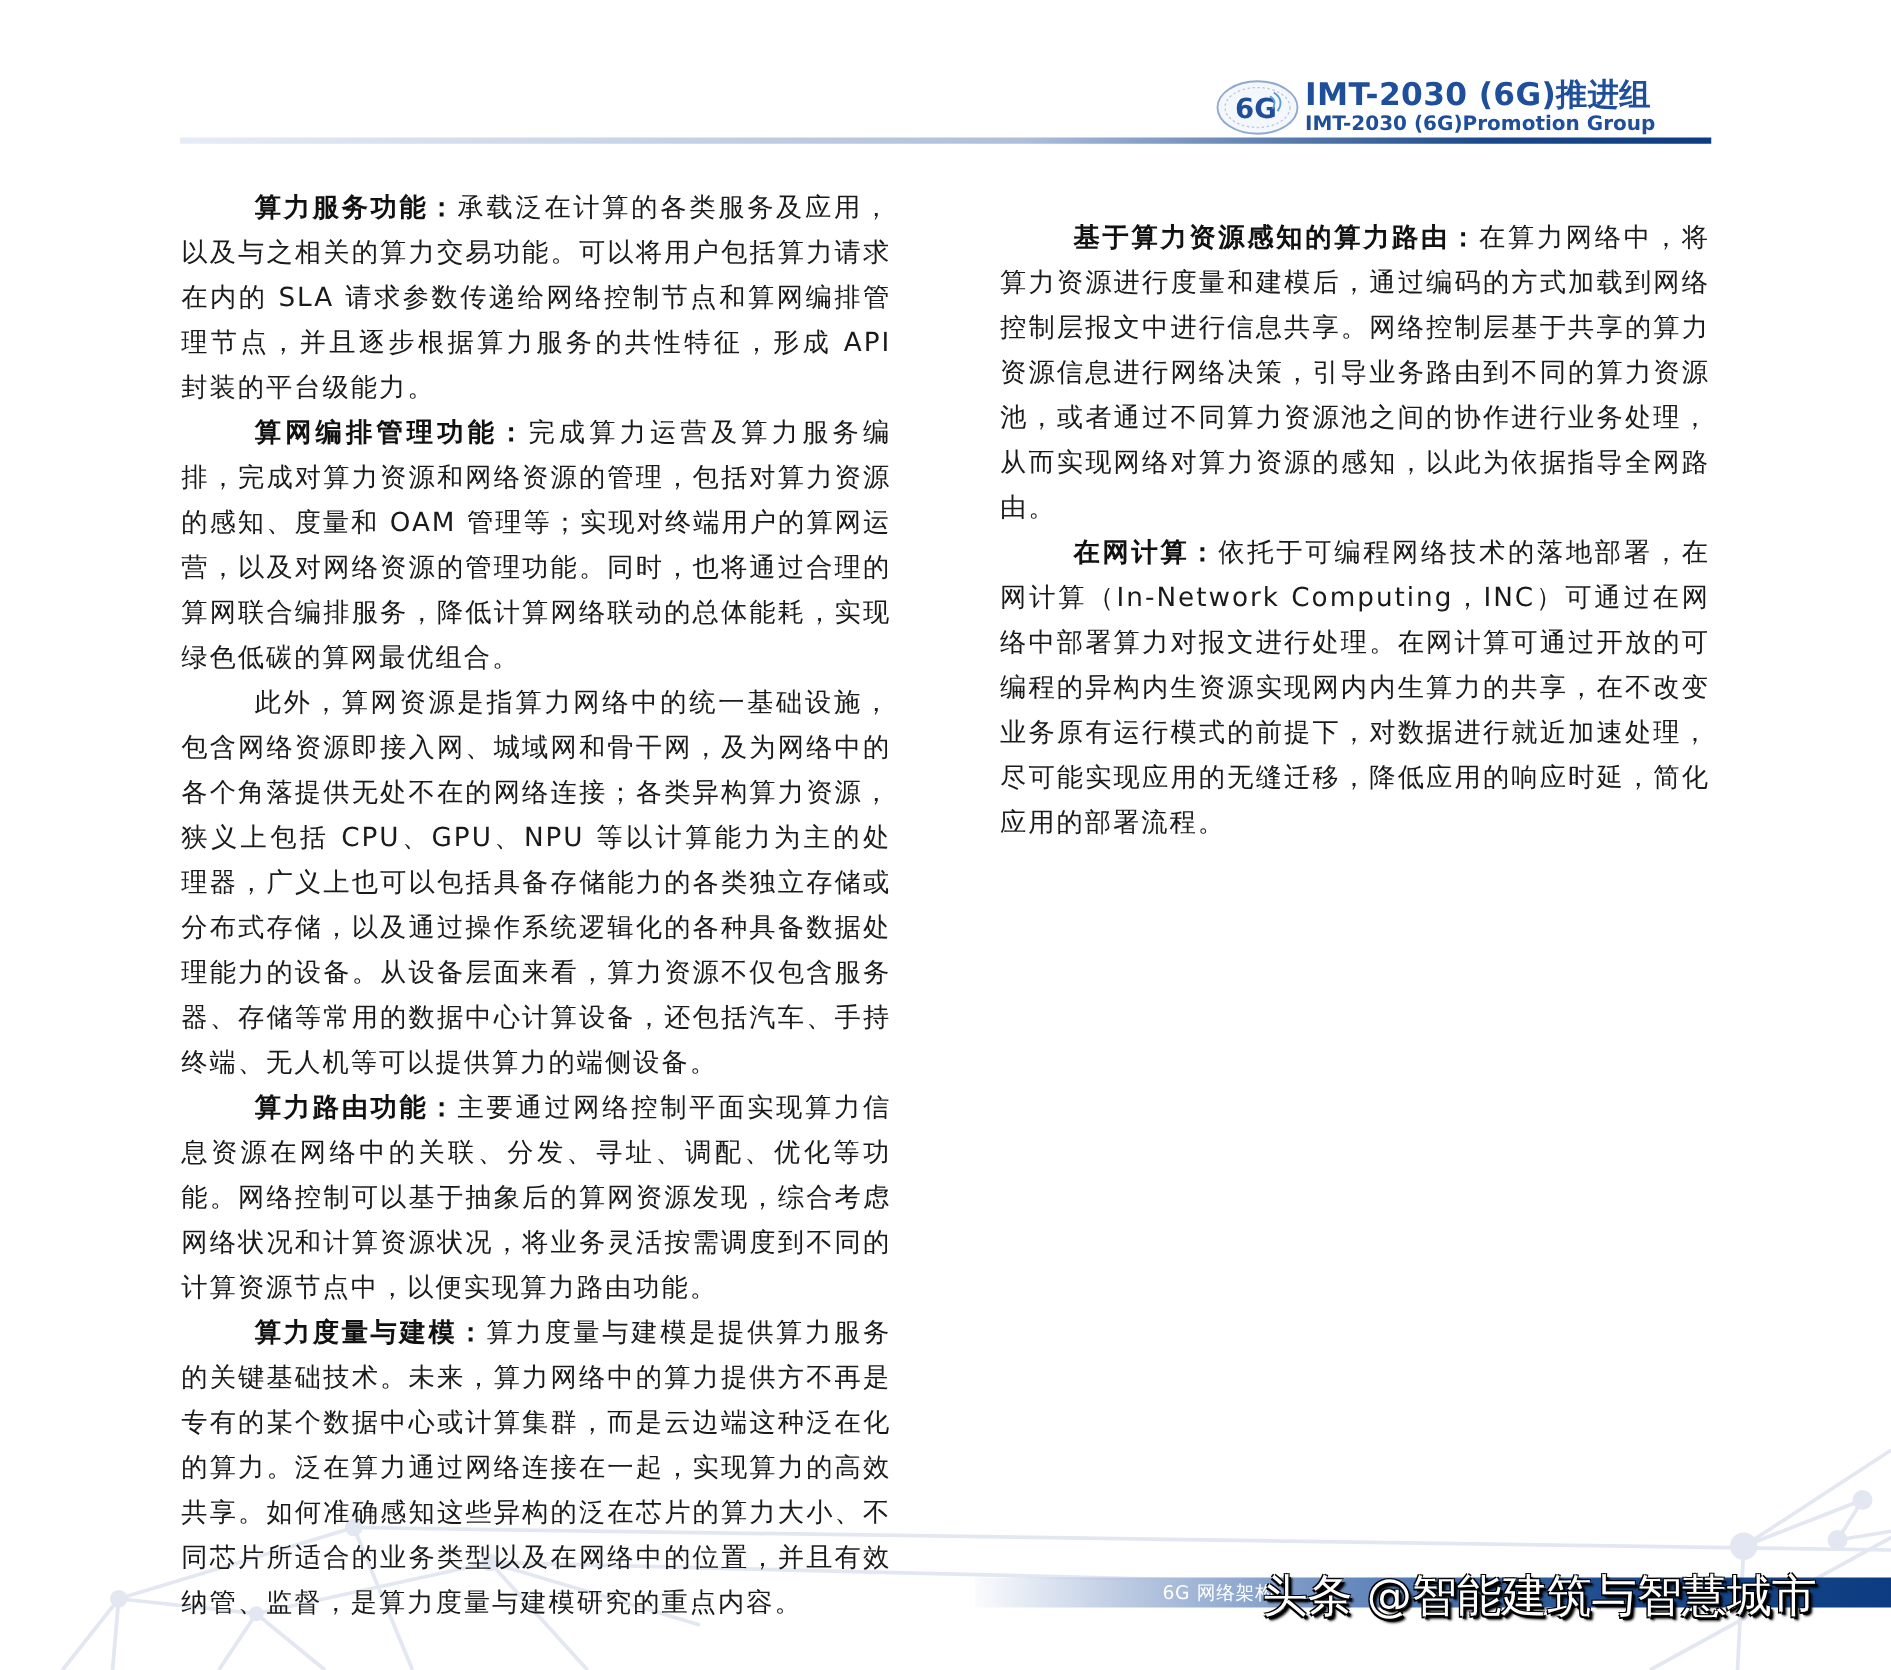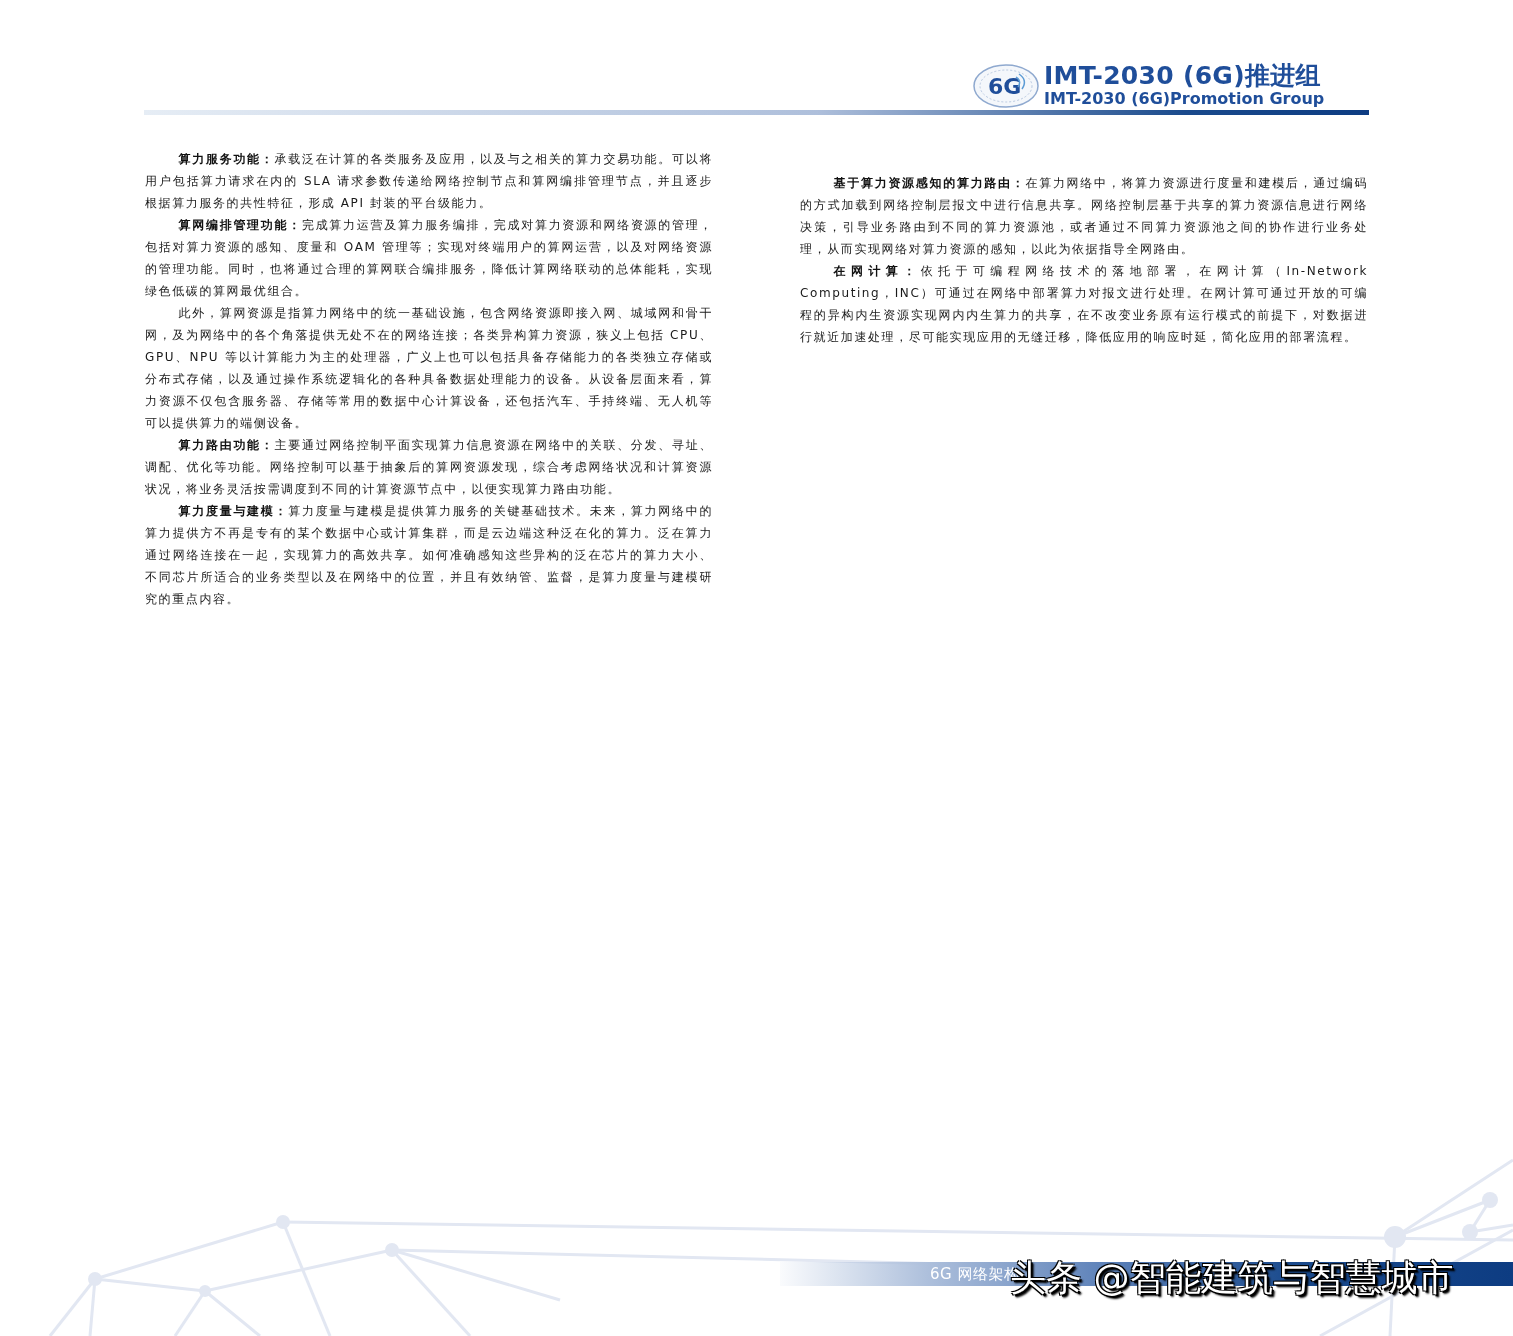--- a/index.html
+++ b/index.html
@@ -12,21 +12,21 @@
   .bg-net { position: absolute; left: 0; top: 0; width: 1513px; height: 1336px; z-index: 0; }
   .header { position: absolute; left: 0; top: 0; width: 1328px; height: 120px; z-index: 2; }
   .logo-wrap { position: absolute; left: 972px; top: 63px; width: 68px; height: 46px; }
   .brand { position: absolute; left: 1044px; top: 62px; color: #1f4e9a; font-family: "DejaVu Sans", sans-serif; font-weight: bold; }
   .brand-cn { font-size: 25px; line-height: 28px; letter-spacing: 0.3px; white-space: nowrap; }
   .brand-en { font-size: 16px; line-height: 18px; white-space: nowrap; }
   .header-rule {
     position: absolute; left: 144px; top: 110px; width: 1225px; height: 5px;
     background: linear-gradient(90deg, #e6edf5 0%, #aebfdb 55%, #1a4a8c 85%, #0d3c82 100%);
   }
-  .col { position: absolute; z-index: 2; font-size: 12px; line-height: 22px; letter-spacing: 1.6px; text-align: justify; }
+  .col { position: absolute; z-index: 2; font-size: 21px; line-height: 36px; letter-spacing: 1.6px; text-align: justify; }
   .col-left { left: 145px; top: 148px; width: 568px; }
   .col-right { left: 800px; top: 148px; width: 568px; margin-top: 24px; }
   .col p { margin: 0; text-indent: 2.8em; }
   .col b { font-weight: bold; color: #111; }
   .footer-bar {
     position: absolute; left: 780px; top: 1262px; width: 733px; height: 24px; z-index: 3;
     background: linear-gradient(90deg, rgba(230,236,245,0.2) 0%, #aec0dc 20%, #5b80b8 45%, #1a4a8c 70%, #0d3c82 100%);
     text-align: right;
   }
   .footer-text { position: absolute; left: 150px; top: 2px; color: #ffffff; font-size: 15px; line-height: 20px; white-space: nowrap; letter-spacing: 0.5px; }

